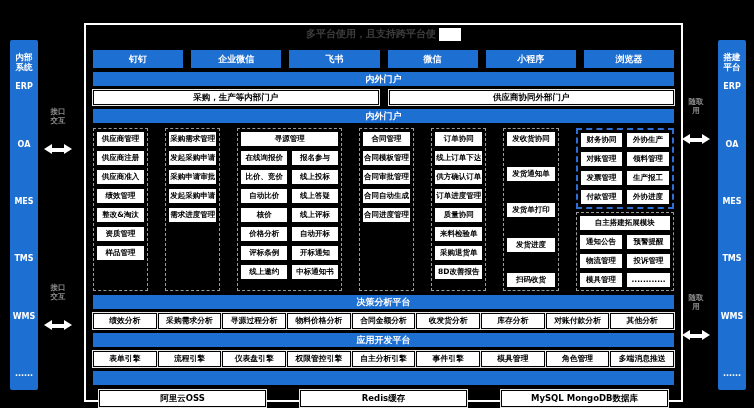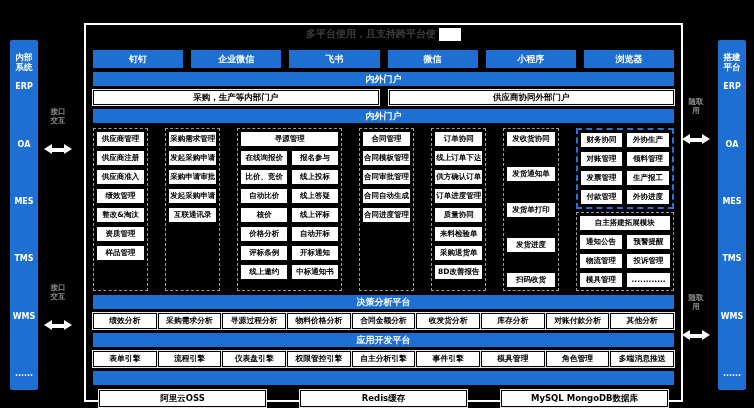--- a/index.html
+++ b/index.html
@@ -137,21 +137,21 @@
           <div class="cell">绩效管理</div>
           <div class="cell">整改&amp;淘汰</div>
           <div class="cell">资质管理</div>
           <div class="cell">样品管理</div>
         </div>
         <div class="gcol" style="flex: 1 1 0px;">
           <div class="cell">采购需求管理</div>
           <div class="cell">发起采购申请</div>
           <div class="cell">采购申请审批</div>
           <div class="cell">发起采购申请</div>
-          <div class="cell">互联通讯录</div>
+          <div class="cell">需求进度管理</div>
         </div>
         <div class="gcol" style="flex: 2 1 0px;">
           <div class="cell">寻源管理</div>
           <div class="pair-row">
             <div class="cell">在线询报价</div>
             <div class="cell">报名参与</div>
           </div>
           <div class="pair-row">
             <div class="cell">比价、竞价</div>
             <div class="cell">线上投标</div>

